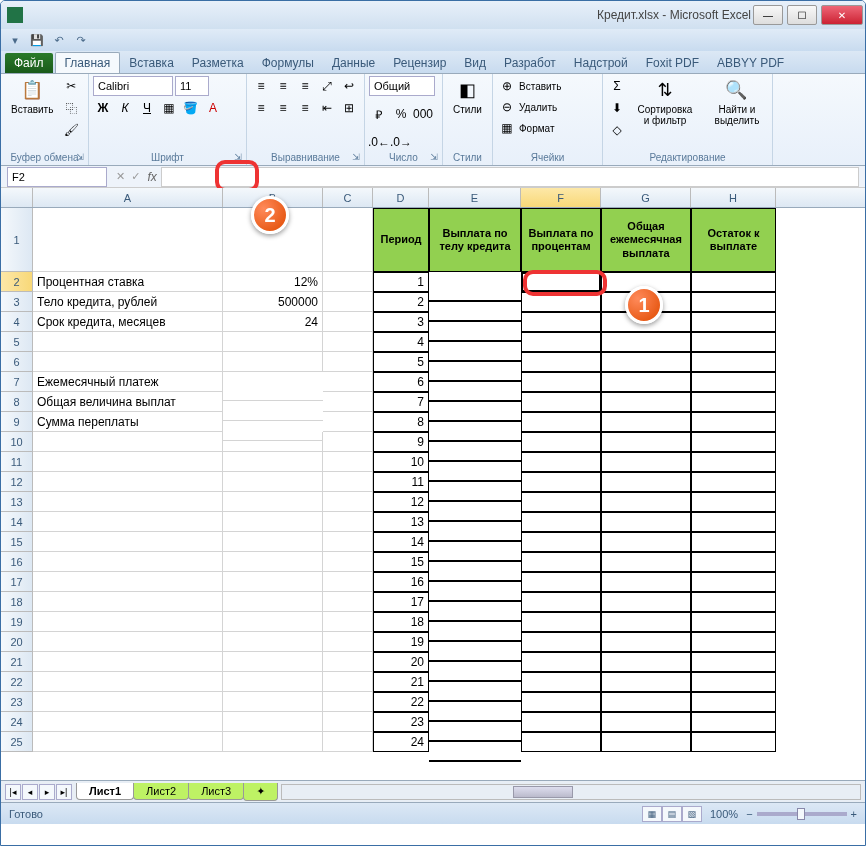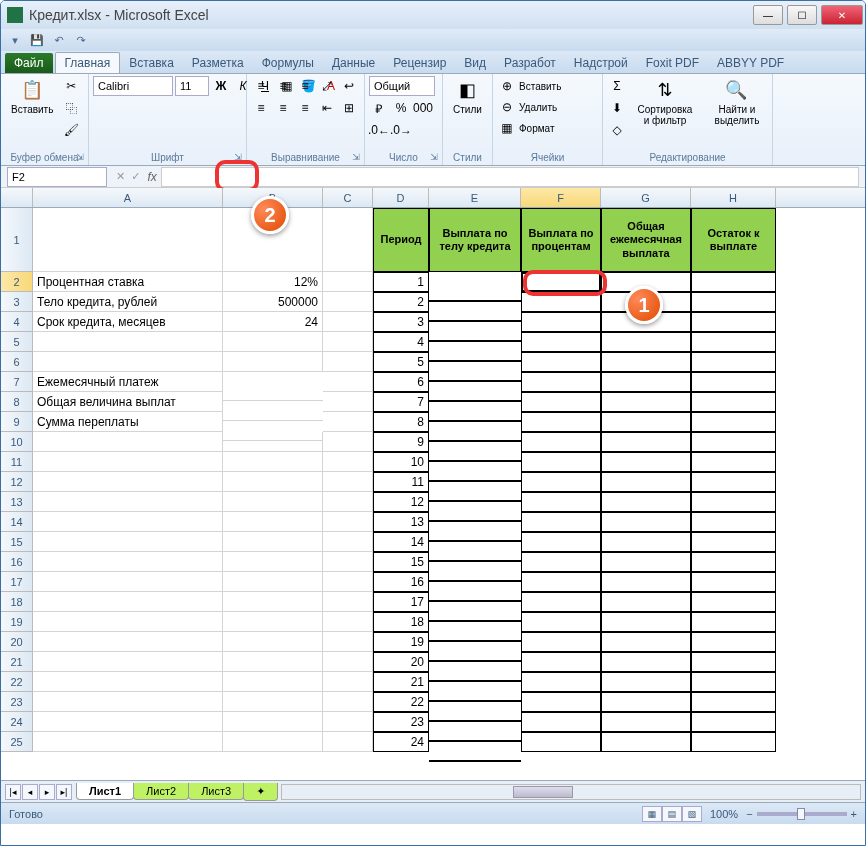--- a/index.html
+++ b/index.html
@@ -1,21 +1,21 @@
 <!DOCTYPE html>
 <html><head>
 <meta charset="utf-8">
 <style>
 * { box-sizing: border-box; margin: 0; padding: 0; font-family: 'Segoe UI', Tahoma, sans-serif; }
 body { background: #fff; width: 868px; height: 848px; overflow: hidden; position: relative; }
 
 .window { border: 1px solid #3a6ea5; border-radius: 5px 5px 0 0; width: 866px; height: 846px; position: relative; background: #fff; }
 .titlebar { height: 28px; background: linear-gradient(#e8f0fa, #d0e0f0); display: flex; align-items: center; border-radius: 4px 4px 0 0; }
 .titlebar .app-icon { width: 16px; height: 16px; margin: 0 6px; background: #217346; display: inline-block; }
-.titlebar .title-text { flex: 1; text-align: left; font-size: 14px; color: #444; }
+.titlebar .title-text { flex: 1; text-align: right; font-size: 12px; color: #444; }
 .win-btns { display: flex; }
 .win-btn { width: 30px; height: 20px; margin: 2px; border: 1px solid #999; border-radius: 2px; display: flex; align-items: center; justify-content: center; font-size: 10px; background: linear-gradient(#f8f8f8,#ddd); }
 .win-btn.close { background: linear-gradient(#e67,#c23); color: #fff; width: 42px; }
 
 .qat { height: 22px; background: linear-gradient(#e0ebf7,#c8dbef); display: flex; align-items: center; padding: 0 6px; gap: 6px; }
 .qat .q-icon { width: 16px; height: 16px; display: flex; align-items: center; justify-content: center; font-size: 11px; color: #4a6a8a; }
 
 .tabs { height: 23px; background: linear-gradient(#dce8f5,#c8dbef); display: flex; align-items: flex-end; padding-left: 4px; font-size: 12px; border-bottom: 1px solid #9ab; }
 .tab { padding: 3px 9px; color: #3a5a7a; cursor: pointer; }
 .tab.file { background: linear-gradient(#2a7a2a,#1a5a1a); color: #fff; border-radius: 2px 2px 0 0; margin-right: 2px; }
@@ -136,21 +136,21 @@
           <div class="mini-btn">✂</div>
           <div class="mini-btn">⿻</div>
           <div class="mini-btn">🖌</div>
         </div>
       </div>
       <div class="rgroup-label">Буфер обмена</div>
       <div class="dlg-launcher">⇲</div>
     </div>
 
     <div class="rgroup" style="width:158px">
-      <div class="rgroup-body" style="flex-direction:row;gap:2px">
+      <div class="rgroup-body" style="flex-direction:column;gap:2px">
         <div class="mini-row">
           <div class="combo" style="width:80px">Calibri</div>
           <div class="combo" style="width:34px">11</div>
         </div>
         <div class="mini-row">
           <div class="mini-btn">
               <b>Ж</b>
             </div>
           <div class="mini-btn">
               <i>К</i>
@@ -184,21 +184,21 @@
           <div class="mini-btn">≡</div>
           <div class="mini-btn">⇤</div>
           <div class="mini-btn">⊞</div>
         </div>
       </div>
       <div class="rgroup-label">Выравнивание</div>
       <div class="dlg-launcher">⇲</div>
     </div>
 
     <div class="rgroup" style="width:78px">
-      <div class="rgroup-body" style="flex-direction:column;gap:2px">
+      <div class="rgroup-body" style="flex-direction:column;gap:8px">
         <div class="combo" style="width:66px">Общий</div>
         <div class="mini-row">
           <div class="mini-btn">₽</div>
           <div class="mini-btn">%</div>
           <div class="mini-btn">000</div>
         </div>
         <div class="mini-row">
           <div class="mini-btn">.0←</div>
           <div class="mini-btn">.0→</div>
         </div>

